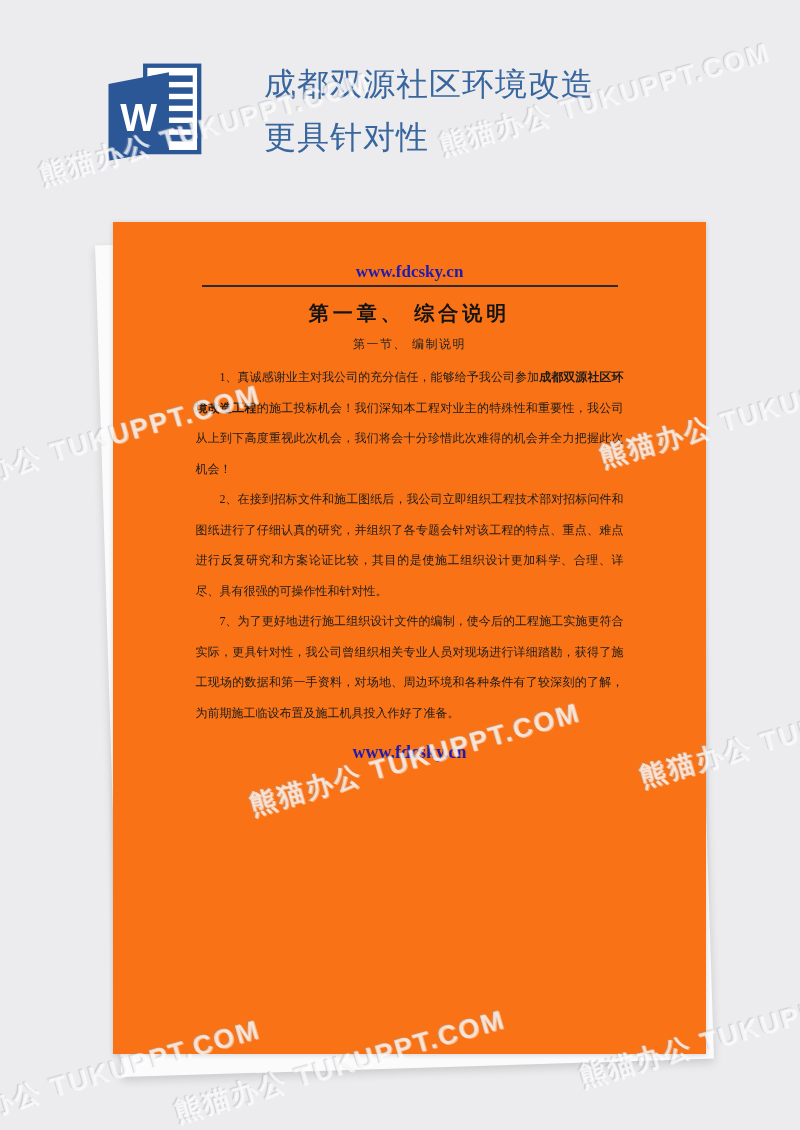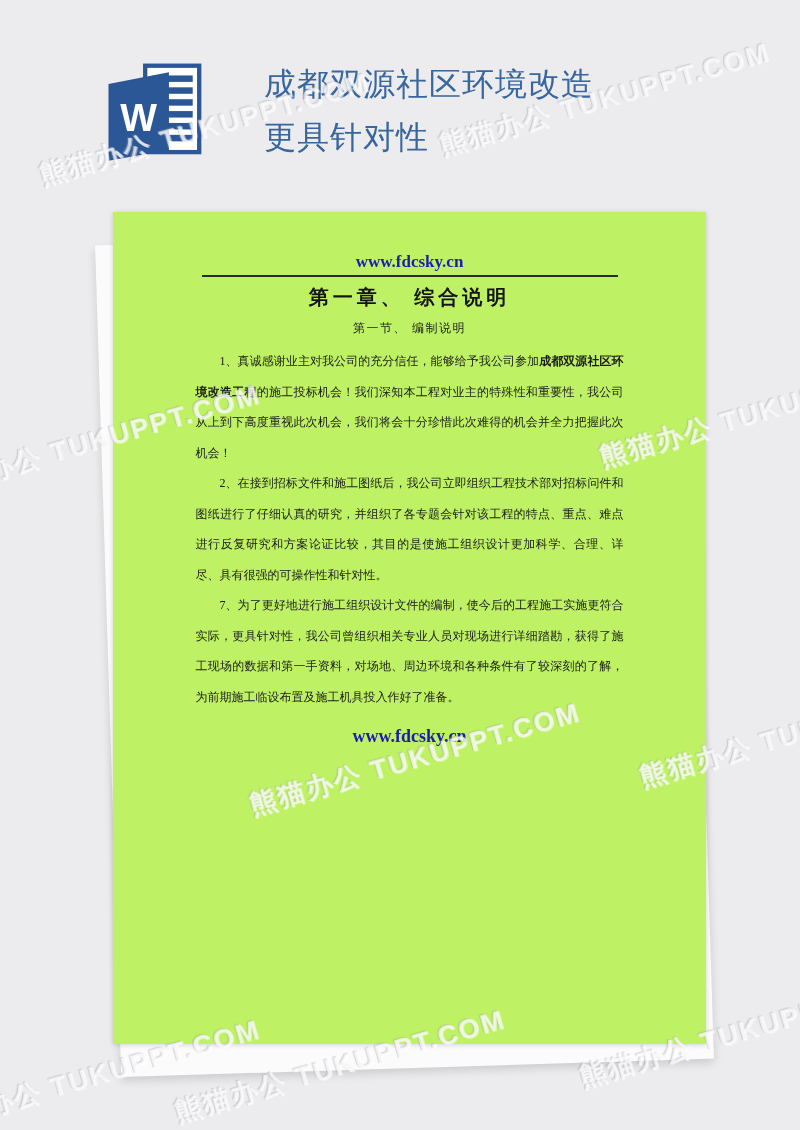--- a/index.html
+++ b/index.html
@@ -30,36 +30,36 @@
 
   
   .page-stack{position:absolute;left:0;top:0;width:800px;height:1130px;z-index:1;}
   .back-page{
     position:absolute;left:113px;top:208px;width:593px;height:832px;
     background:#fbfbfc;
     transform:translate(-5px,28px) rotate(-1.8deg);
     box-shadow:0 4px 10px rgba(0,0,0,0.14);
   }
   .main-page{
-    position:absolute;left:113px;top:212px;width:593px;height:832px;
-    background:#bef264;
+    position:absolute;left:113px;top:222px;width:593px;height:832px;
+    background:#f97316;
     box-shadow:0 1px 5px rgba(0,0,0,0.16);
   }
   .doc-inner{padding-top:40px;}
   .doc-header{
     width:416px;margin:0 auto;text-align:center;
     border-bottom:2px solid #2b2b2b;padding-bottom:3px;
   }
   .url{
     font-family:"Liberation Serif", serif;
     font-weight:bold;color:#1c1caf;font-size:17px;
   }
   .chapter{
     text-align:center;font-size:20px;font-weight:bold;color:#141414;
-    letter-spacing:4px;margin:7px 0 0;
+    letter-spacing:4px;margin:13px 0 0;
     font-family:"Liberation Sans", sans-serif;
   }
   .section{
     text-align:center;font-size:12px;color:#222;
     margin:9px 0 0;font-weight:normal;letter-spacing:1.5px;
   }
   .doc-body{
     width:428px;margin:9px auto 0;
     font-family:"Liberation Serif", serif;
     font-size:12px;line-height:30.5px;color:#1b1b1b;

